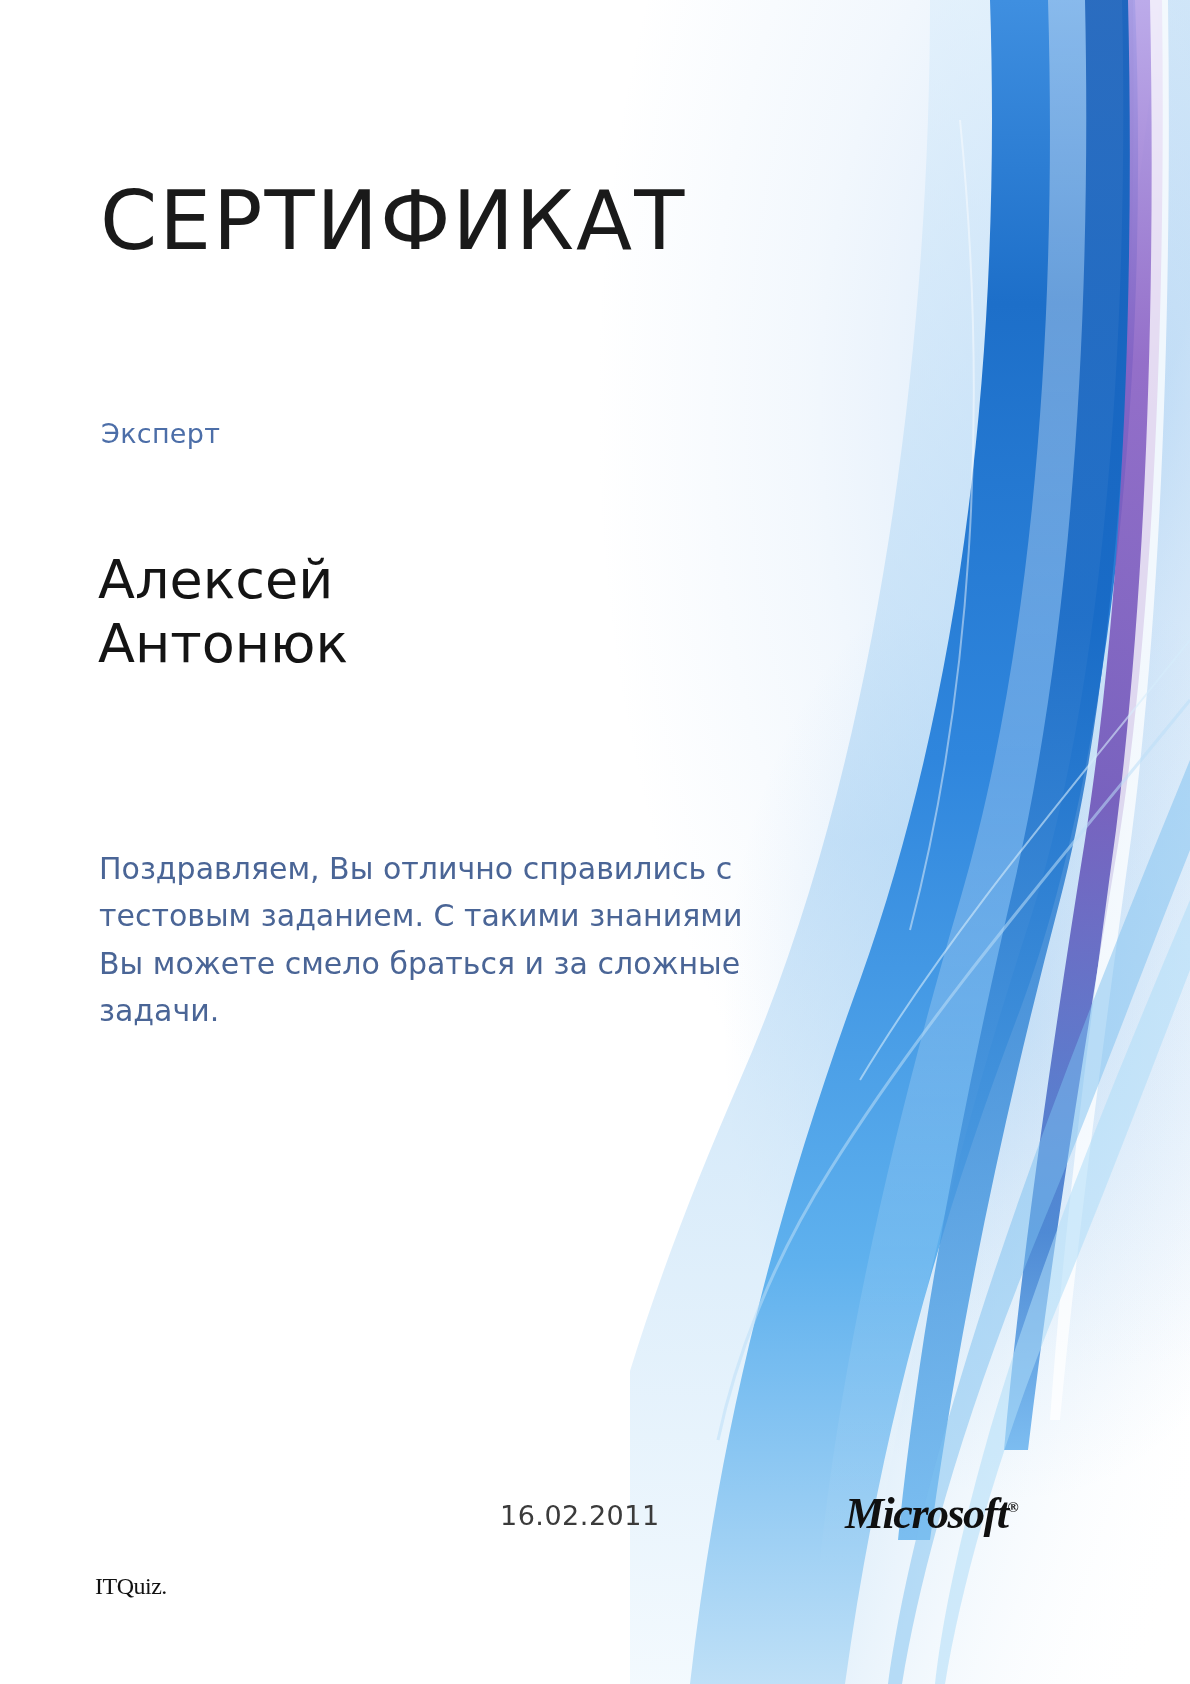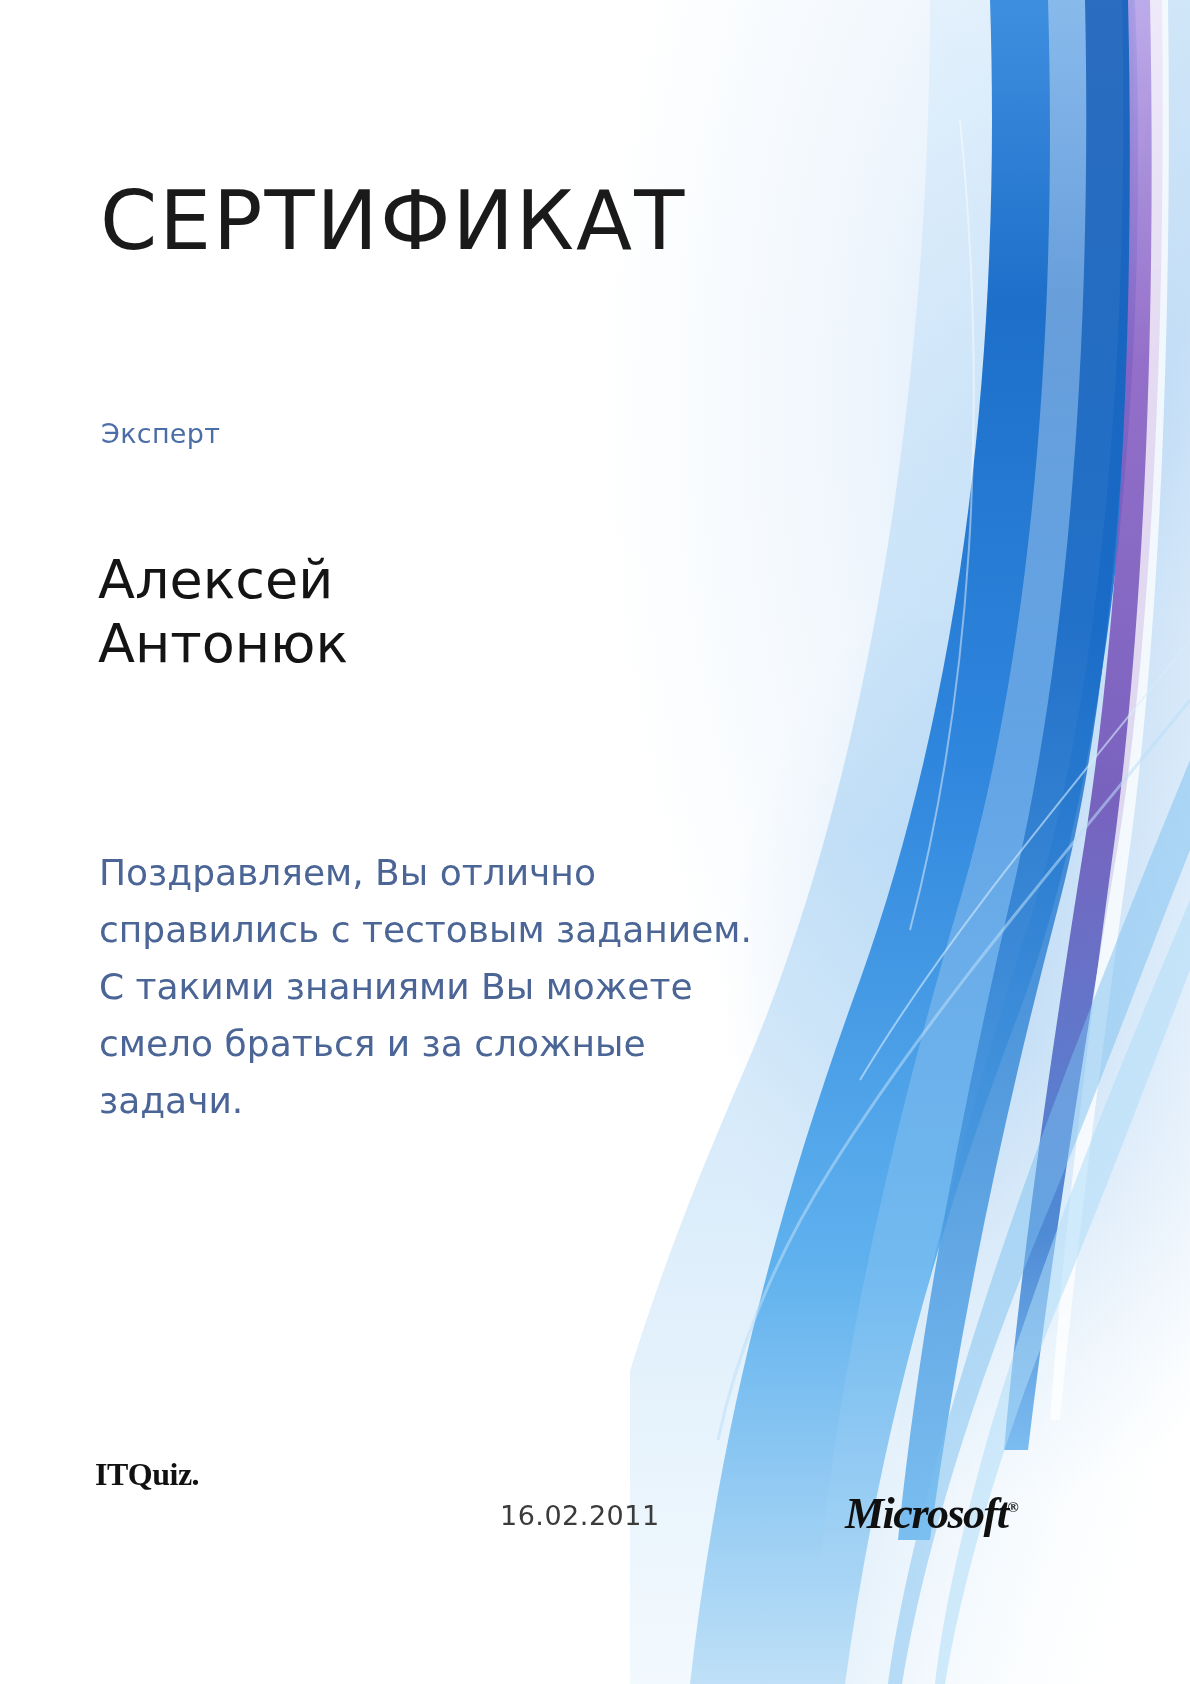--- a/index.html
+++ b/index.html
@@ -94,34 +94,34 @@
     line-height: 1.18;
     max-width: 700px;
   }
   .recipient .ln { display: block; }
 
   .message {
     position: absolute;
     left: 99px;
     top: 845px;
     width: 660px;
-    font-size: 36px;
+    font-size: 30px;
     line-height: 1.58;
     color: #4a6596;
     font-weight: 400;
   }
 
   
   .footer-brand {
     position: absolute;
     left: 95px;
-    top: 1456px;
+    top: 1573px;
     font-family: "Liberation Serif", serif;
-    font-size: 32px;
-    font-weight: bold;
+    font-size: 24px;
+    font-weight: normal;
     color: #111111;
     letter-spacing: -0.5px;
   }
 
   .footer-date {
     position: absolute;
     left: 500px;
     top: 1500px;
     font-size: 27px;
     color: #3b3b3b;

